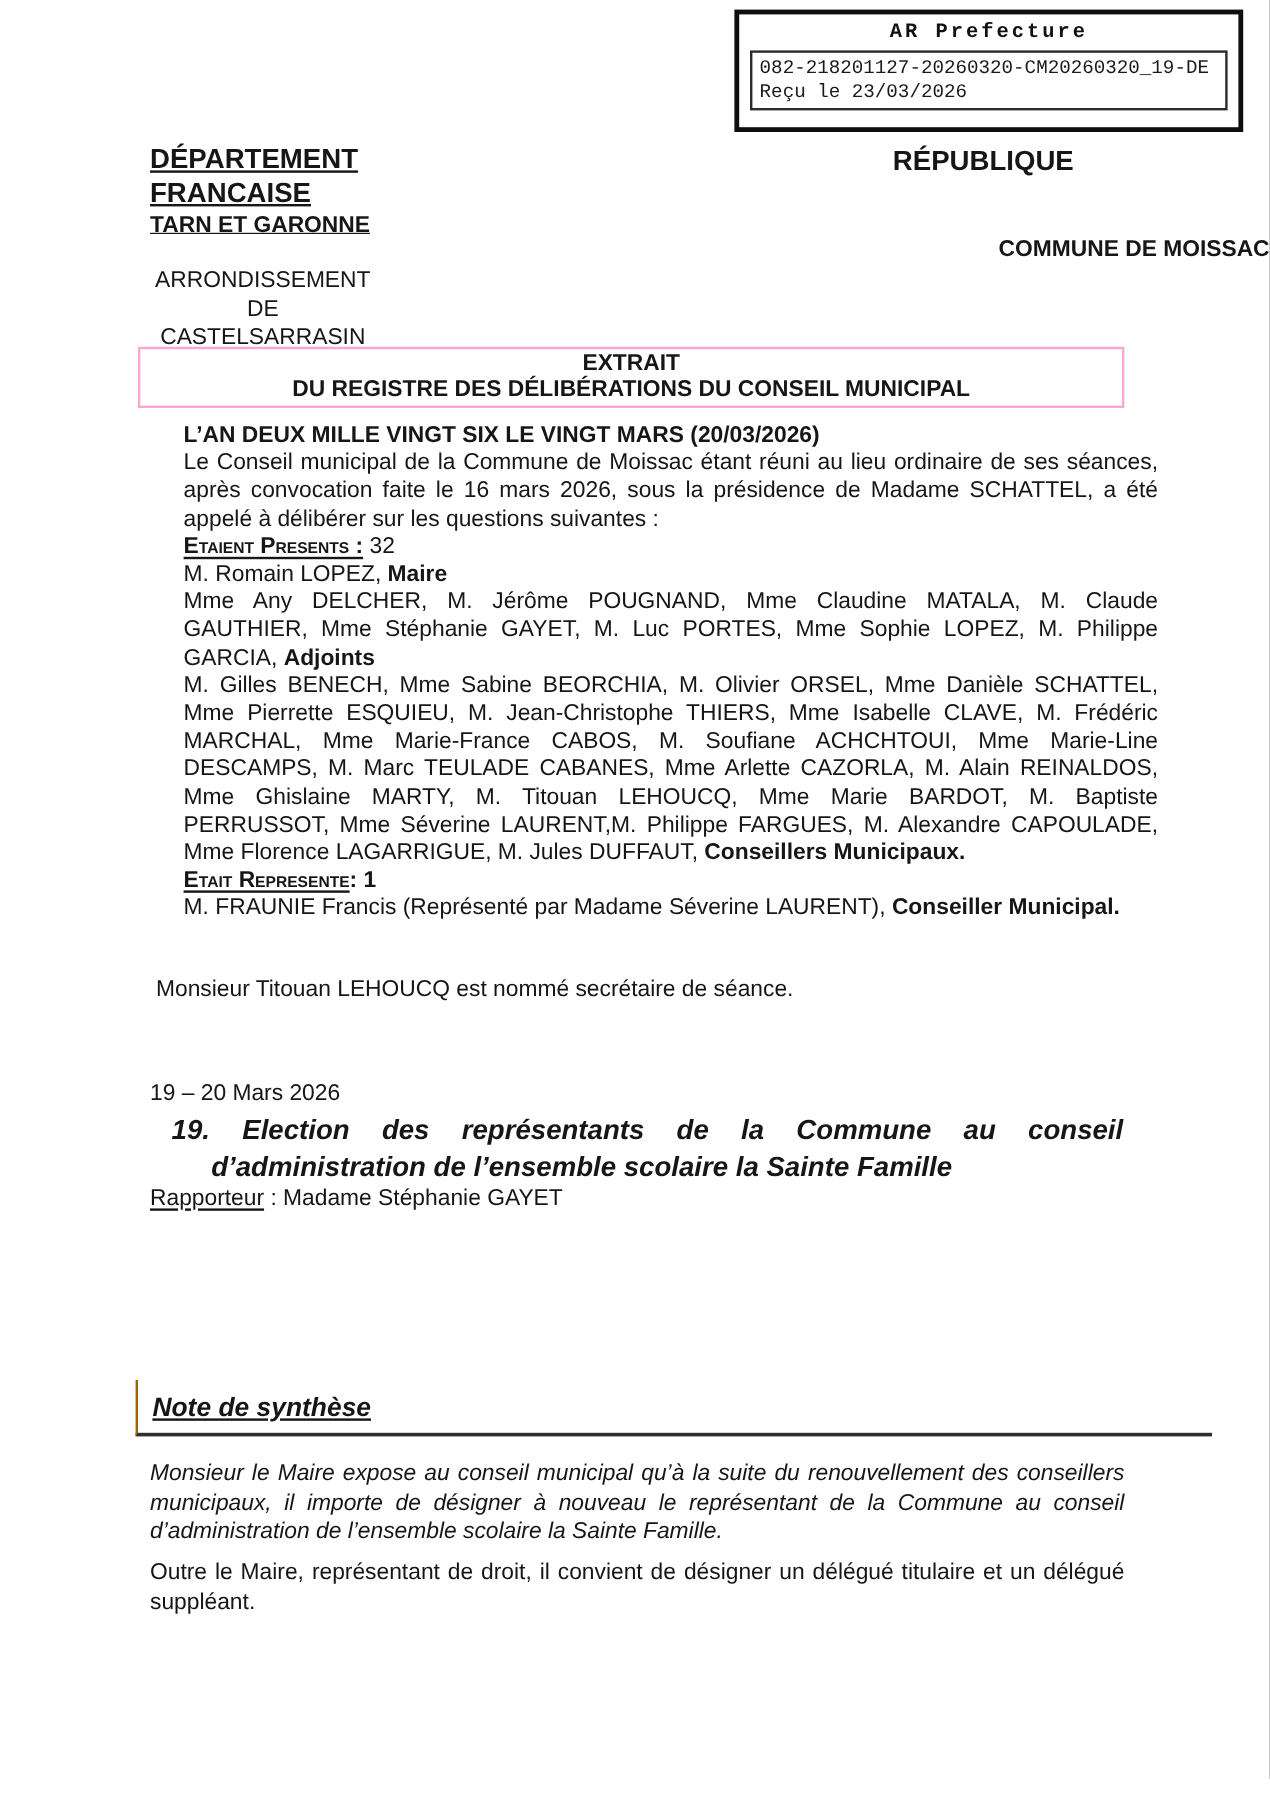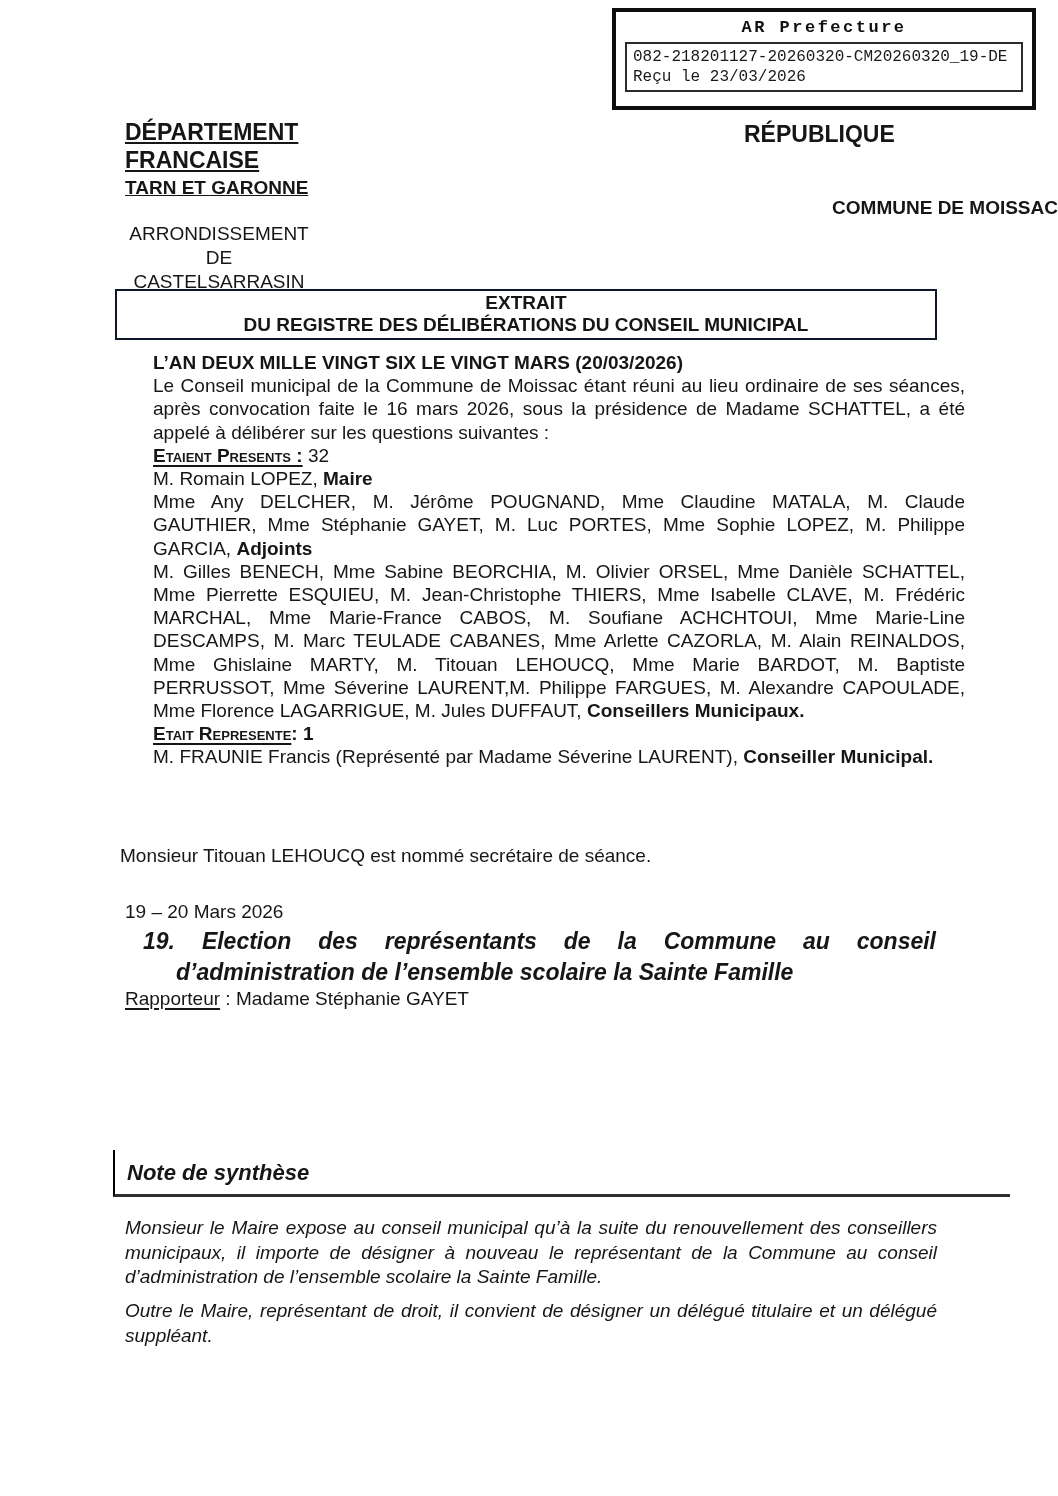--- a/index.html
+++ b/index.html
@@ -27,39 +27,39 @@
   .dept-l1,.dept-l2{font-size:23px;line-height:28px;}
   .dept-l3{font-size:19px;line-height:24px;margin-top:2px;}
   .republique{position:absolute;left:744px;top:121px;font-size:23px;font-weight:bold;}
   .commune{position:absolute;left:0;top:197px;width:1058px;text-align:right;
            font-size:19px;font-weight:bold;}
   .arrond{position:absolute;left:100px;top:222px;width:238px;text-align:center;
           font-size:19px;font-weight:normal;line-height:24px;}
 
   
   .extract-box{position:absolute;left:115px;top:289px;width:822px;box-sizing:border-box;
-               border:2px solid #0f172a;text-align:center;font-weight:bold;font-size:19px;
+               border:2px solid #f9a8d4;text-align:center;font-weight:bold;font-size:19px;
                line-height:21.5px;padding:1px 0 3px 0;}
 
   
   .body-block{position:absolute;left:125px;top:351px;width:812px;
               font-size:19px;line-height:23.2px;margin-left:28px;}
-  .secretary{position:absolute;left:120px;top:814px;font-size:19px;margin-top:31px;}
+  .secretary{position:absolute;left:130px;top:814px;font-size:19px;}
   .date-range{position:absolute;left:125px;top:901px;font-size:19px;}
 
   .delib-title{position:absolute;left:143px;top:926px;width:793px;
                font-size:23px;font-weight:bold;font-style:italic;line-height:31px;}
   .delib-title .l2{padding-left:33px;}
   .rapporteur{position:absolute;left:125px;top:988px;font-size:19px;}
 
   .note-heading{position:absolute;left:113px;top:1150px;width:897px;box-sizing:border-box;
-                border-left:2px solid #000000;border-bottom:3px solid #2f2f2f;
-                padding:10px 0 8px 12px;font-size:22px;font-weight:bold;font-style:italic;}
+                border-left:2px solid #a16207;border-bottom:3px solid #2f2f2f;
+                padding:10px 0 8px 12px;font-size:22px;font-weight:bold;font-style:italic;text-decoration:underline;}
   .note-para1{position:absolute;left:125px;top:1216px;width:812px;font-size:19px;line-height:24.5px;font-style:italic;}
-  .note-para2{position:absolute;left:125px;top:1299px;width:812px;font-size:19px;line-height:24.5px;font-style:italic;}
+  .note-para2{position:absolute;left:125px;top:1299px;width:812px;font-size:19px;line-height:24.5px;}
 </style>
 </head>
 <body>
 
 <div class="page">
 
   <div class="stamp">
     <div class="stamp-title">AR Prefecture</div>
     <div class="stamp-inner">
       <div>082-218201127-20260320-CM20260320_19-DE</div>

